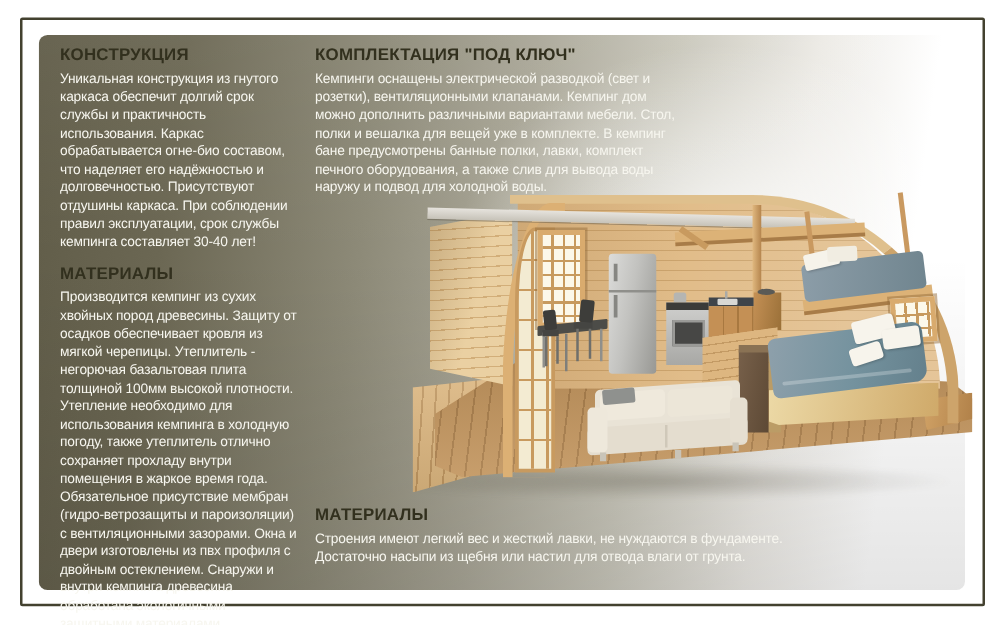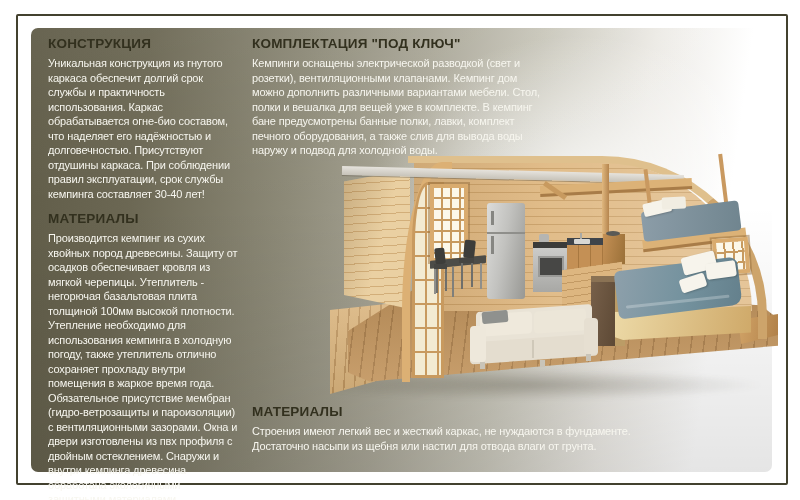--- a/index.html
+++ b/index.html
@@ -166,21 +166,21 @@
     <p>Производится кемпинг из сухих хвойных пород древесины. Защиту от осадков обеспечивает кровля из мягкой черепицы. Утеплитель - негорючая базальтовая плита толщиной 100мм высокой плотности. Утепление необходимо для использования кемпинга в холодную погоду, также утеплитель отлично сохраняет прохладу внутри помещения в жаркое время года. Обязательное присутствие мембран (гидро-ветрозащиты и пароизоляции) с вентиляционными зазорами. Окна и двери изготовлены из пвх профиля с двойным остеклением. Снаружи и внутри кемпинга древесина обработана экологичными  защитными материалами.</p>
   </section>
 
   <section class="sec-turnkey">
     <h2>КОМПЛЕКТАЦИЯ "ПОД КЛЮЧ"</h2>
     <p>Кемпинги оснащены электрической разводкой (свет и розетки), вентиляционными клапанами. Кемпинг дом можно дополнить различными вариантами мебели. Стол, полки и вешалка для вещей уже в комплекте. В кемпинг бане предусмотрены банные полки, лавки, комплект печного оборудования, а также слив для вывода воды наружу и подвод для холодной воды.</p>
   </section>
 
   <section class="sec-foundation">
     <h2>МАТЕРИАЛЫ</h2>
-    <p>Строения имеют легкий вес и жесткий каркас, не нуждаются в фундаменте. Достаточно насыпи из щебня или настил для отвода влаги от грунта.</p>
+    <p>Строения имеют легкий вес и жесткий лавки, не нуждаются в фундаменте. Достаточно насыпи из щебня или настил для отвода влаги от грунта.</p>
   </section>
 
   <div class="house">
     <div class="h-shadow"></div>
     <div class="h-deck"></div>
     <div class="h-floor"></div>
     <div class="h-ledge"></div>
     <div class="h-backwall"></div>
     <div class="h-arch"></div>
     <div class="h-leftwall"></div>

